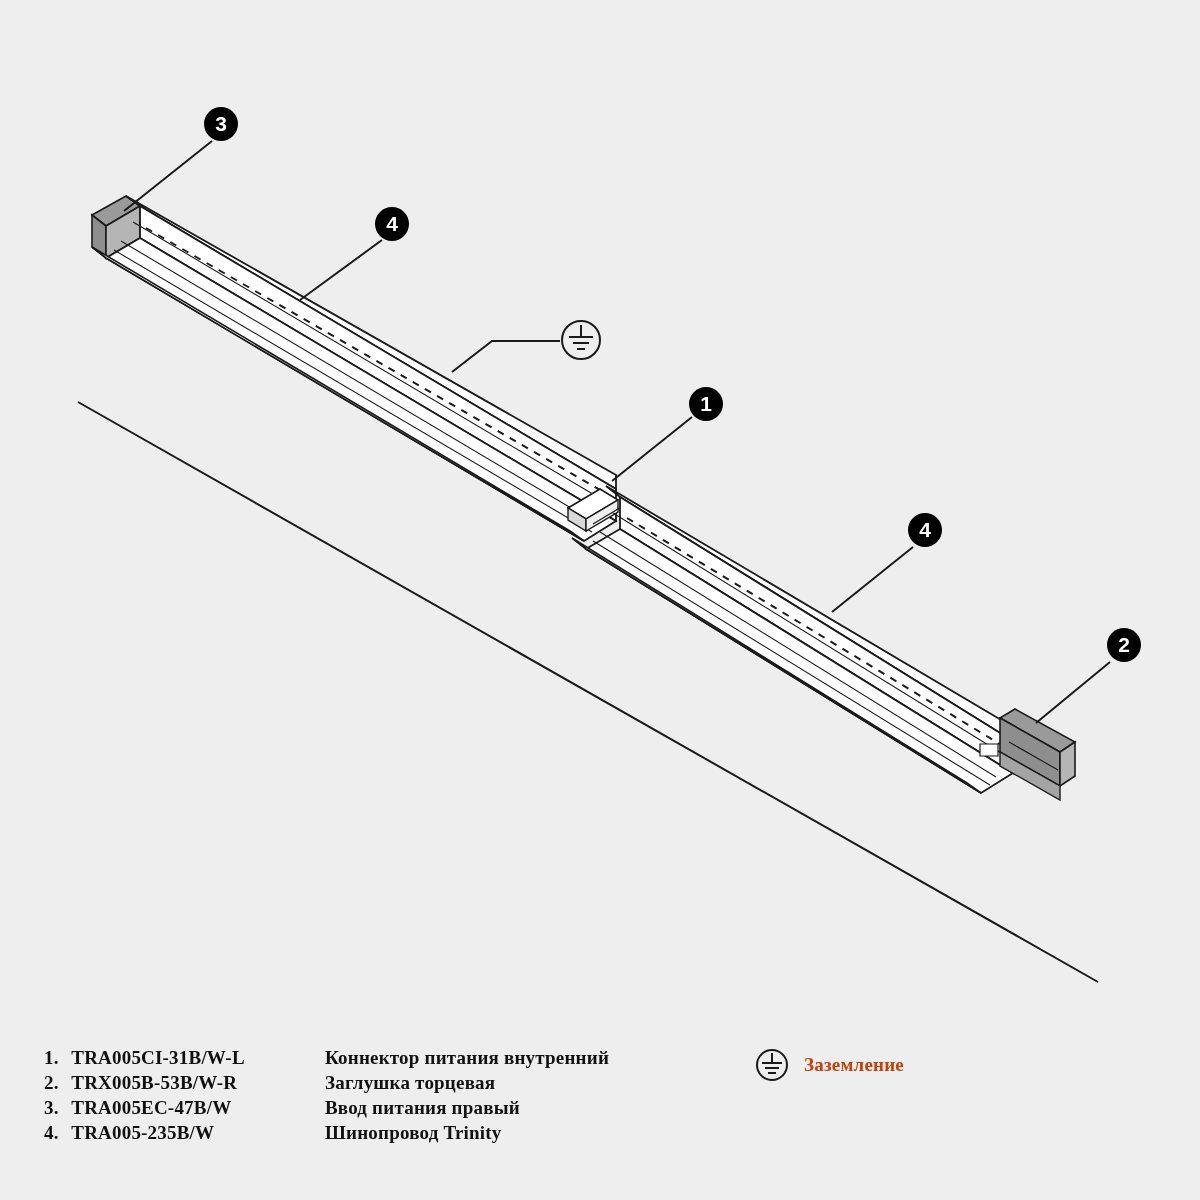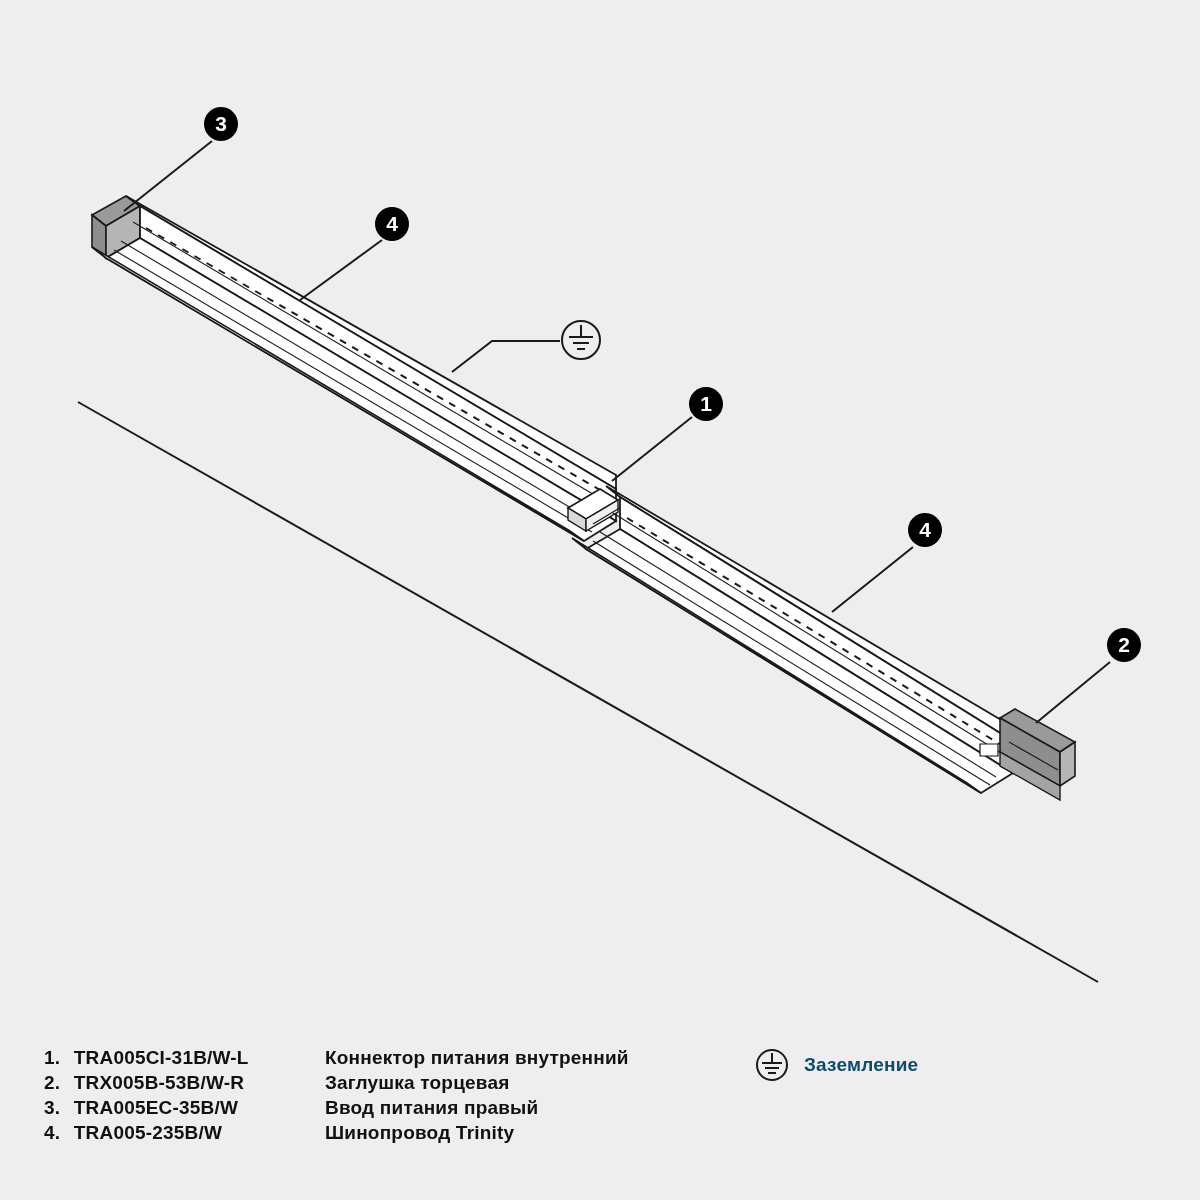--- a/index.html
+++ b/index.html
@@ -28,20 +28,21 @@
     width: 1200px;
     height: 1200px;
     display: block;
   }
   .legend {
     position: absolute;
     left: 0;
     top: 1045px;
     width: 1200px;
     height: 140px;
+    font-family: Liberation Serif, serif;
   }
   .legend-col-codes {
     position: absolute;
     left: 44px;
     top: 0;
     width: 270px;
   }
   .legend-col-names {
     position: absolute;
     left: 325px;
@@ -62,21 +63,21 @@
     left: 752px;
     top: 0;
     height: 40px;
     display: flex;
     align-items: center;
     gap: 12px;
   }
   .legend-ground .gnd-label {
     font-size: 19px;
     font-weight: bold;
-    color: #0c4a6e;
+    color: #c2410c;
     white-space: nowrap;
     letter-spacing: 0.2px;
   }
   .gnd-icon {
     width: 40px;
     height: 40px;
     display: block;
   }
 </style>
 </head>
@@ -196,21 +197,21 @@
       <div class="legend-row">
         <span style="margin-right: 8px;">1.</span>
         <span>TRA005CI-31B/W-L</span>
       </div>
       <div class="legend-row">
         <span style="margin-right: 8px;">2.</span>
         <span>TRX005B-53B/W-R</span>
       </div>
       <div class="legend-row">
         <span style="margin-right: 8px;">3.</span>
-        <span>TRA005EC-35B/W</span>
+        <span>TRA005EC-47B/W</span>
       </div>
       <div class="legend-row">
         <span style="margin-right: 8px;">4.</span>
         <span>TRA005-235B/W</span>
       </div>
     </div>
 
     <div class="legend-col-names">
       <div class="legend-row">Коннектор питания внутренний</div>
       <div class="legend-row">Заглушка торцевая</div>

